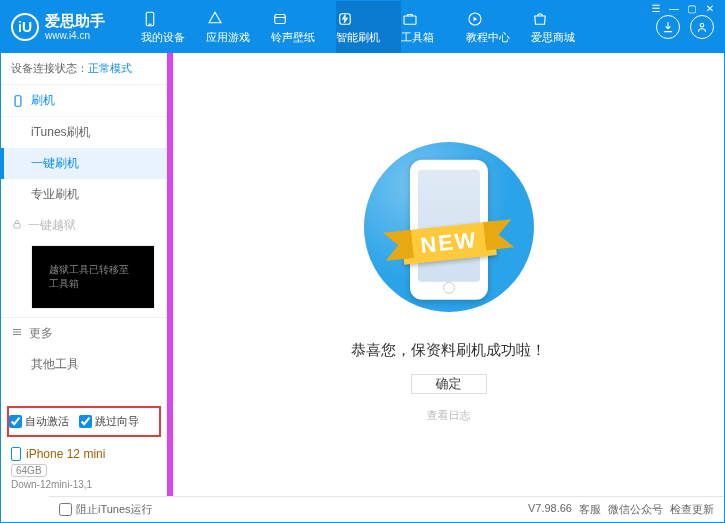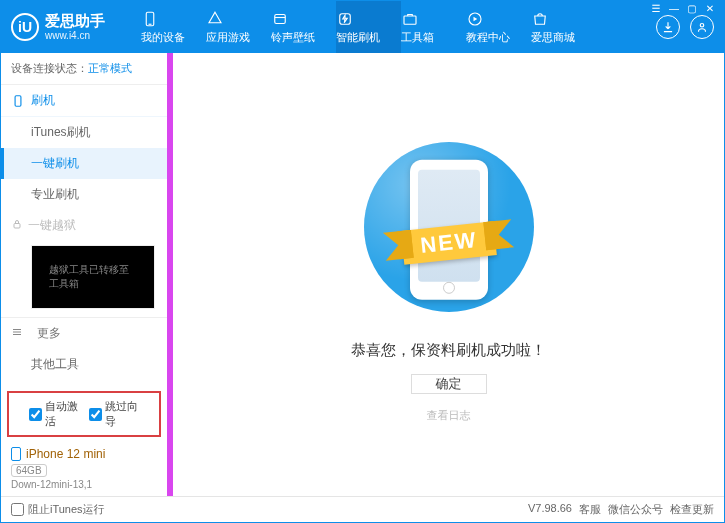--- a/index.html
+++ b/index.html
@@ -25,22 +25,22 @@
 .conn-status { padding: 8px 10px; font-size: 11px; color: #666; border-bottom: 1px solid #eee; }
 .conn-status .normal { color: #0d8ee9; }
 .side-tree { flex: 1; overflow: auto; }
 .cat { display: flex; align-items: center; gap: 6px; padding: 7px 10px; color: #555; font-size: 12px; }
 .cat.blue { color: #0d8ee9; border-bottom: 1px solid #eef6fd; }
 .cat-icon { width: 14px; height: 14px; display: flex; align-items: center; justify-content: center; }
 .sub { padding: 7px 10px 7px 30px; color: #666; font-size: 12px; cursor: pointer; }
 .sub.active { background: #e8f3fd; color: #0d8ee9; border-left: 3px solid #0d8ee9; padding-left: 27px; }
 .lock-row { display: flex; align-items: center; gap: 5px; padding: 7px 10px; color: #bbb; }
 .moved-box { margin: 4px 12px 8px 30px; padding: 17px; border: 1px solid #eee; background: #000000; font-size: 10px; color: #888; line-height: 1.4; }
-.more-row { display: flex; align-items: center; gap: 14px; padding: 7px 10px; color: #777; border-top: 1px solid #eee; }
-.checks { padding: 6px 20px; border: 2px solid #d94042; margin: 4px 6px; display: flex; gap: 10px; font-size: 11px; color: #444; }
+.more-row { display: flex; align-items: center; gap: 6px; padding: 7px 10px; color: #777; border-top: 1px solid #eee; }
+.checks { padding: 6px 0; border: 2px solid #d94042; margin: 4px 6px; display: flex; gap: 10px; font-size: 11px; color: #444; }
 .checks label { display: flex; align-items: center; gap: 3px; }
 .checks input { accent-color: #0d8ee9; }
 .device-box { padding: 6px 10px; }
 .device-name { color: #a16207; font-size: 12px; display: flex; align-items: center; gap: 5px; }
 .device-name::before { content: ""; width: 8px; height: 12px; border: 1.5px solid #0d8ee9; border-radius: 2px; display: inline-block; }
 .storage { display: inline-block; border: 1px solid #ccc; border-radius: 3px; padding: 0 4px; font-size: 10px; color: #888; margin-top: 3px; }
 .dinfo { font-size: 10px; color: #888; margin-top: 2px; }
 .main { flex: 1; display: flex; flex-direction: column; align-items: center; justify-content: center; gap: 14px; position: relative; }
 .illus { width: 200px; height: 200px; position: relative; display: flex; align-items: center; justify-content: center; }
 .blue-circle { width: 170px; height: 170px; background: #2aa3e8; border-radius: 50%; position: relative; overflow: hidden; }
@@ -48,21 +48,21 @@
 .phone { position: absolute; width: 78px; height: 140px; background: #fff; border-radius: 12px; left: 50%; top: 50%; transform: translate(-50%,-48%); box-shadow: 0 2px 6px rgba(0,0,0,0.2); }
 .phone::before { content:""; position:absolute; top:10px; left:8px; right:8px; bottom:18px; background: linear-gradient(#dfeaf4,#cfe0ef); border-radius: 4px; }
 .phone::after { content:""; position:absolute; bottom:6px; left:50%; transform:translateX(-50%); width:10px; height:10px; border:1.5px solid #ccc; border-radius:50%; }
 .ribbon { position: absolute; left: 50%; top: 58%; transform: translate(-50%,-50%) rotate(-6deg); background: #ffc93c; color: #fff; font-weight: bold; font-size: 22px; letter-spacing: 2px; padding: 4px 18px; box-shadow: 0 2px 4px rgba(0,0,0,0.25); }
 .ribbon::before, .ribbon::after { content:""; position:absolute; top:0; border: 14px solid #e6a914; }
 .ribbon::before { left:-18px; border-left-color: transparent; }
 .ribbon::after { right:-18px; border-right-color: transparent; }
 .congrats { font-size: 15px; color: #333; }
 .ok-btn { border: 1px solid #ddd; background: #fff; padding: 0 24px; font-size: 13px; color: #444; cursor: pointer; }
 .view-log { font-size: 11px; color: #bbb; cursor: pointer; }
-.footer { height: 26px; border-top: 1px solid #e5e5e5; display: flex; align-items: center; padding: 0 10px; font-size: 11px; color: #666; }
+.footer { height: 26px; border-top: 1px solid #e5e5e5; display: flex; align-items: center; padding: 0 10px; font-size: 11px; color: #666; margin-left: 48px; }
 .footer-left { display: flex; align-items: center; gap: 4px; }
 .footer-right { margin-left: auto; display: flex; gap: 7px; }
 .footer-right span { cursor: pointer; }
 </style>
 </head>
 <body>
 
 <div class="app">
   <div class="win-controls">
     <span>☰</span>

